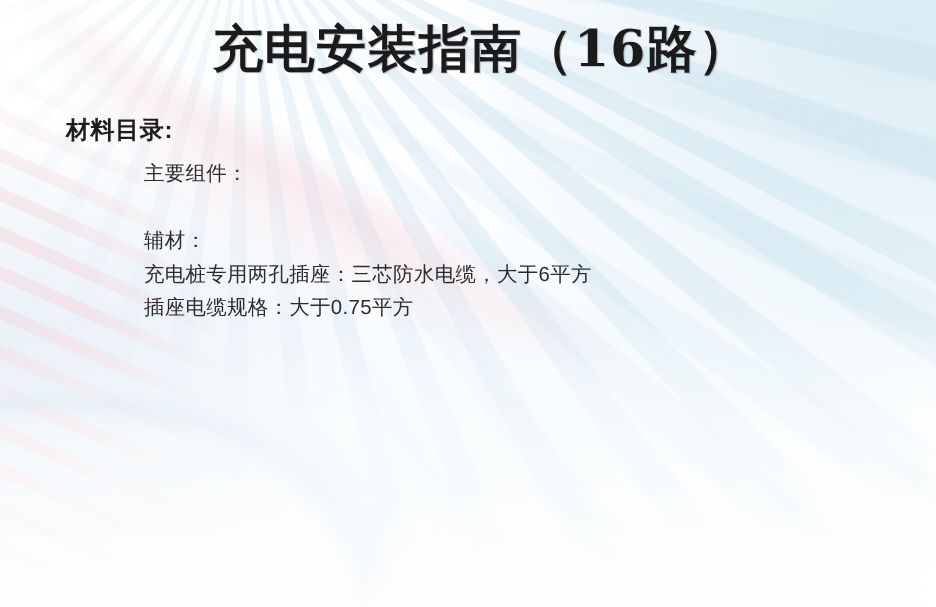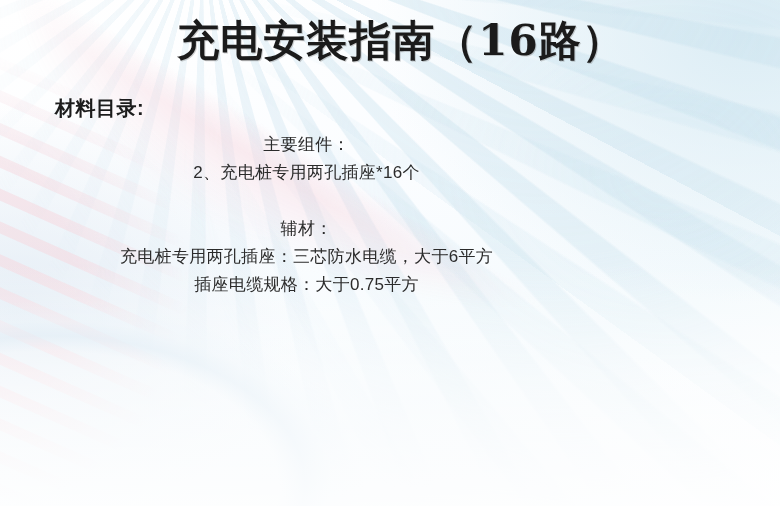--- a/index.html
+++ b/index.html
@@ -146,21 +146,20 @@
   }
 
   .body-block {
     position: absolute;
     left: 120px;
     top: 131px;
     font-size: 17px;
     line-height: 28px;
     color: #2b2b2b;
     letter-spacing: 0.3px;
-    text-align: center;
   }
 
   .body-line {
     white-space: nowrap;
   }
 
   .spacer-line {
     height: 28px;
   }
 </style>
@@ -181,21 +180,20 @@
 
     <div class="slide-title">充电安装指南（16路）</div>
 
     <div class="section-heading">材料目录:</div>
 
     <div class="body-block">
 
       <div class="body-line">主要组件：</div>
 
 
-      <div class="body-line">2、充电桩专用两孔插座*16个</div>
 
 
 
       <div class="spacer-line"></div>
 
       <div class="body-line">辅材：</div>
 
       <div class="body-line">充电桩专用两孔插座：三芯防水电缆，大于6平方</div>
 
       <div class="body-line">插座电缆规格：大于0.75平方</div>

